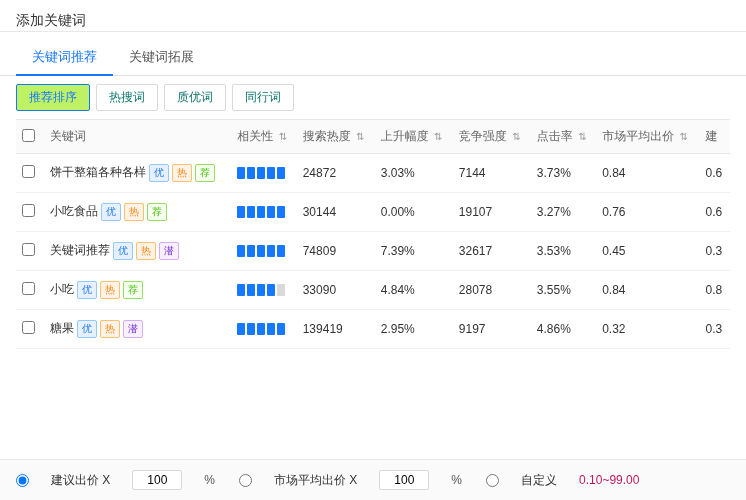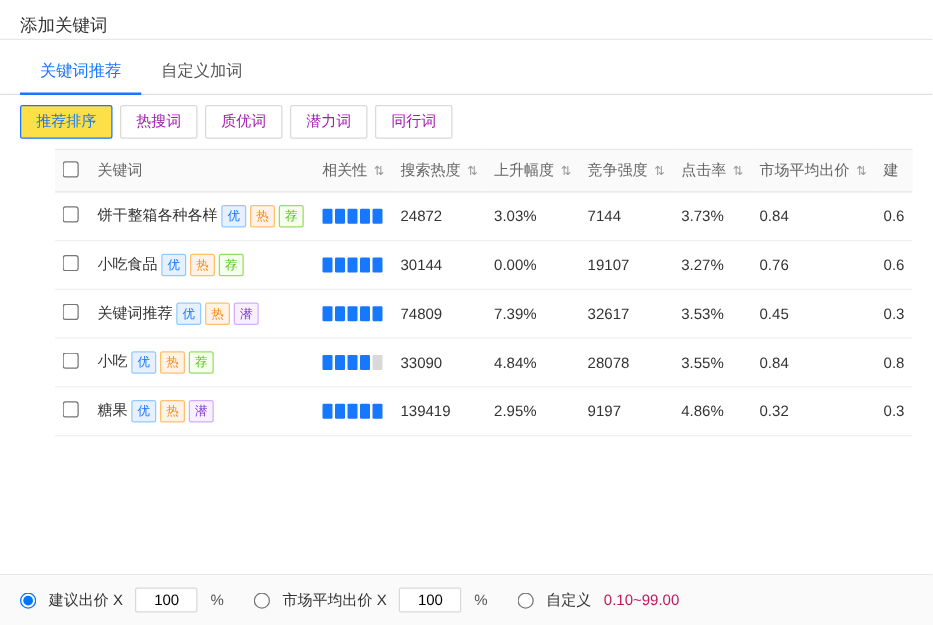--- a/index.html
+++ b/index.html
@@ -40,31 +40,30 @@
       display: flex;
       padding: 8px 16px;
       gap: 6px;
     }
     .tab-secondary {
       padding: 4px 12px;
       border: 1px solid #d9d9d9;
       border-radius: 2px;
       cursor: pointer;
       font-size: 12px;
-      color: #a21caf;
+      color: #0f766e;
       background: #fff;
     }
     .tab-secondary.active {
-      background: #fde047;
+      background: #bef264;
       border-color: #1677ff;
       color: #1677ff;
     }
     .table-wrap {
       padding: 0 16px;
-      margin-left: 28px;
     }
     table {
       width: 100%;
       border-collapse: collapse;
     }
     thead tr {
       background: #fafafa;
       border-top: 1px solid #e8e8e8;
       border-bottom: 1px solid #e8e8e8;
     }
@@ -126,21 +125,21 @@
       background: #fafafa;
       border-top: 1px solid #e8e8e8;
       gap: 24px;
       position: fixed;
       bottom: 0;
       width: 746px;
     }
     .footer-option {
       display: flex;
       align-items: center;
-      gap: 10px;
+      gap: 22px;
     }
     .footer-option label {
       color: #333;
       font-size: 12px;
     }
     .footer-option input[type="radio"] {
       cursor: pointer;
     }
     .footer-option input[type="text"] {
       width: 50px;
@@ -161,28 +160,27 @@
   </style>
 </head>
 <body>
 
 <div class="page-header">
   <span>添加关键词</span>
 </div>
 
 <div class="tabs-primary">
   <div class="tab-primary active">关键词推荐</div>
-  <div class="tab-primary">自定义加词</div>
+  <div class="tab-primary">关键词拓展</div>
 </div>
 
 <div class="tabs-secondary">
   <div class="tab-secondary active">推荐排序</div>
   <div class="tab-secondary">热搜词</div>
   <div class="tab-secondary">质优词</div>
-  <div class="tab-secondary">潜力词</div>
   <div class="tab-secondary">同行词</div>
 </div>
 
 <div class="table-wrap">
   <table>
     <thead>
       <tr>
         <th class="checkbox-col">
           <input type="checkbox" style="">
         </th>

